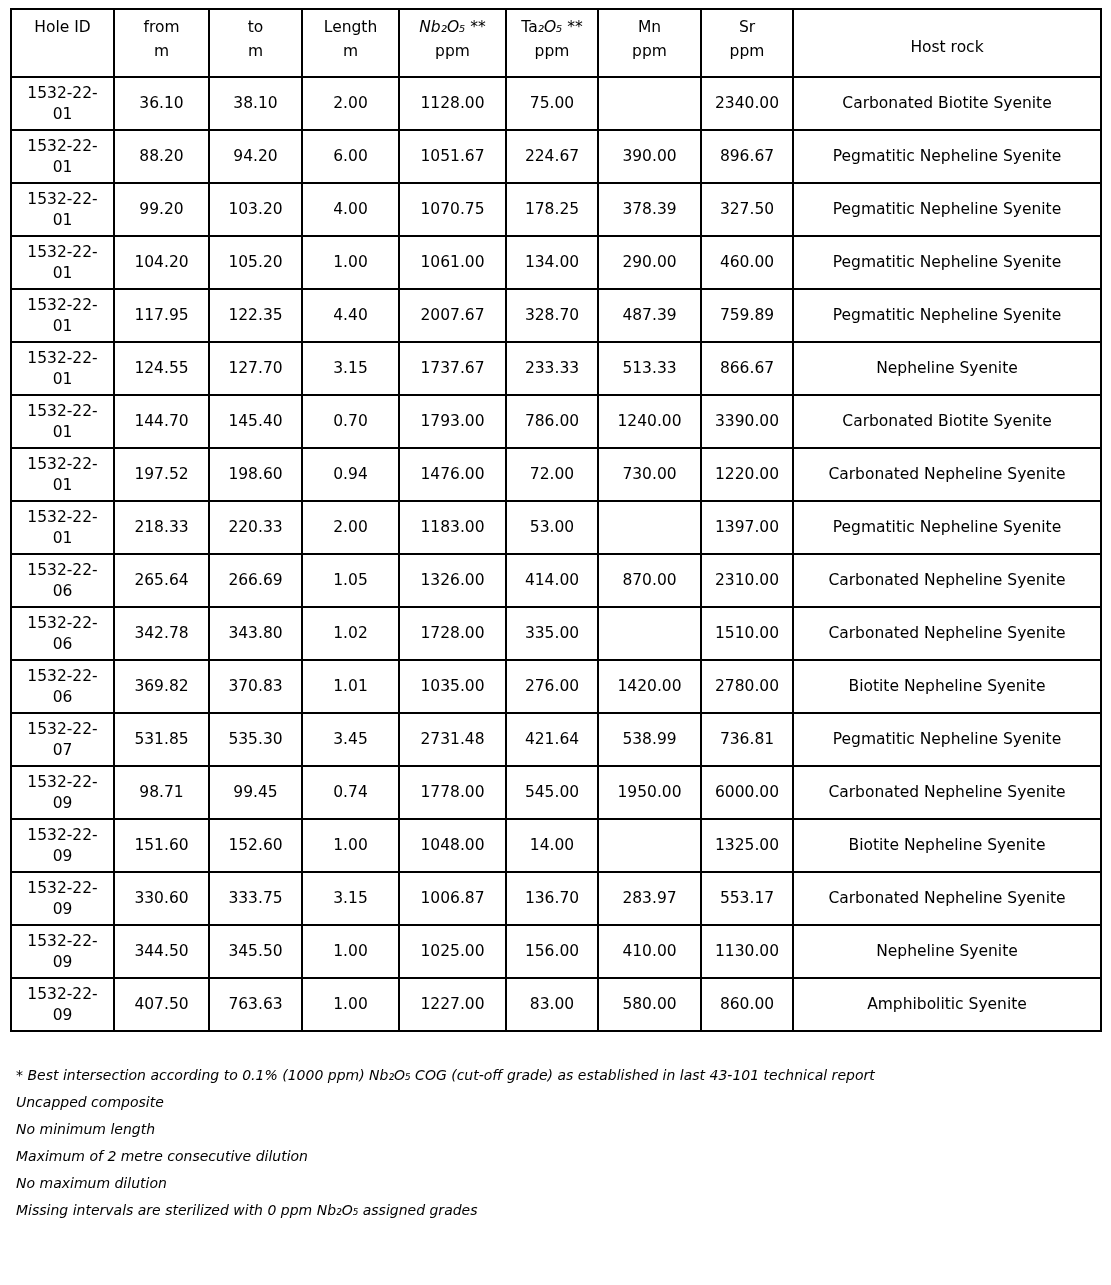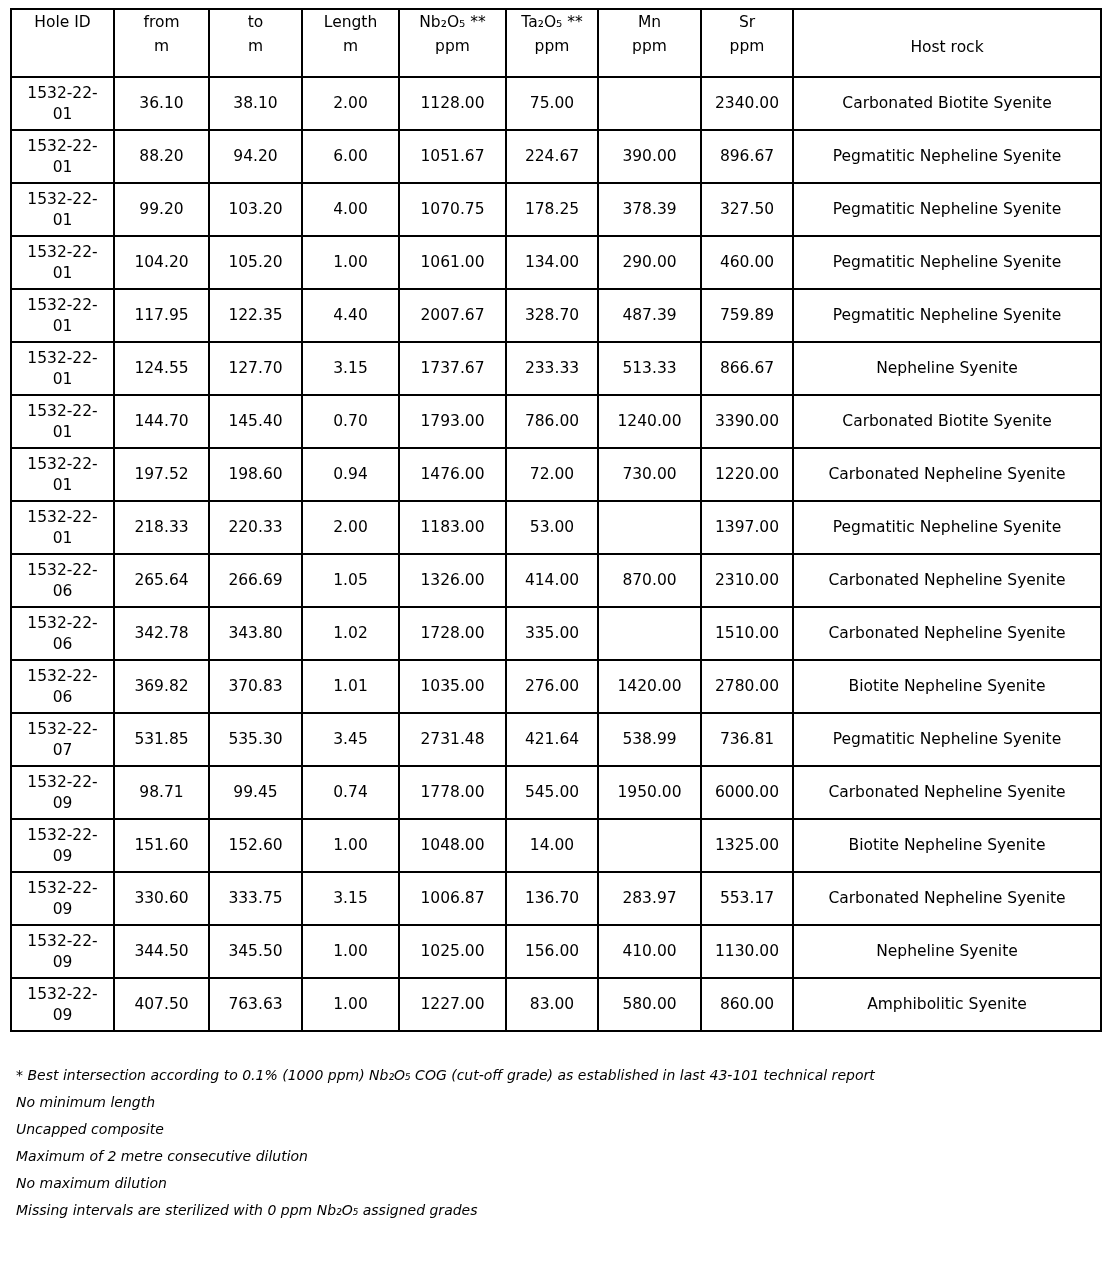--- a/index.html
+++ b/index.html
@@ -24,24 +24,25 @@
     text-align:center;
     padding:0 2px;
     font-weight:normal;
     font-size:15.5px;
     color:#000000;
     overflow:hidden;
   }
   th {
     height:58px;
     vertical-align:top;
+    padding-top:5px;
     line-height:24px;
   }
   th.th-center { vertical-align:middle; padding-top:8px; }
-  .h-italic { }
+  .h-italic { font-style:italic; }
   td {
     height:51px;
     vertical-align:middle;
     line-height:1.3;
   }
   .hole-wrap { display:inline-block; max-width:82px; }
 
   .notes {
     margin:30px 0 0 6px;
     max-width:955px;
@@ -303,19 +304,19 @@
           <td><span>83.00</span></td>
           <td><span>580.00</span></td>
           <td><span>860.00</span></td>
           <td><span>Amphibolitic Syenite</span></td>
         </tr>
       </tbody>
   </table>
 
   <div class="notes">
       <p>* Best intersection according to 0.1% (1000 ppm) Nb₂O₅ COG (cut-off grade) as established in last 43-101 technical report</p>
+      <p>Uncapped composite</p>
       <p>No minimum length</p>
-      <p>Uncapped composite</p>
       <p>Maximum of 2 metre consecutive dilution</p>
       <p>No maximum dilution</p>
       <p>Missing intervals are sterilized with 0 ppm Nb₂O₅ assigned grades</p>
     </div>
 </div>
 
 </body></html>

